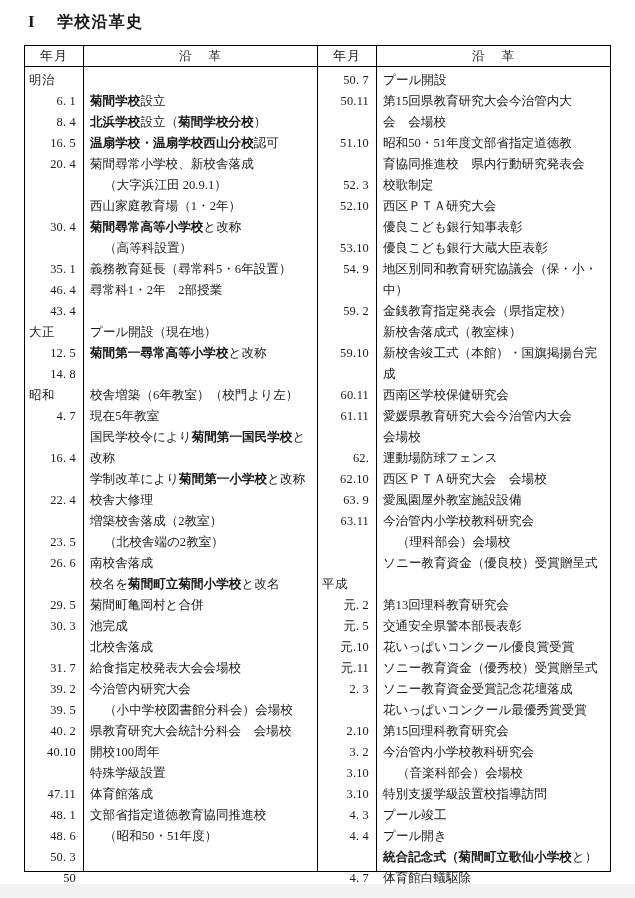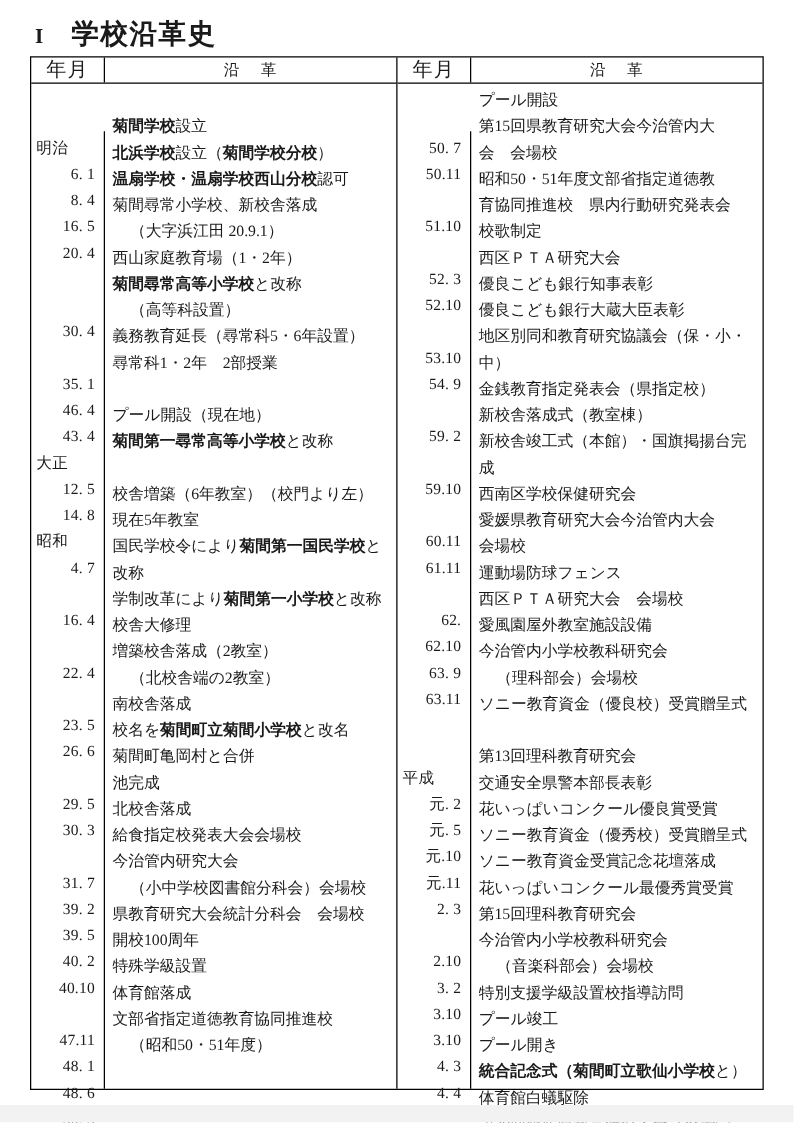--- a/index.html
+++ b/index.html
@@ -33,21 +33,21 @@
     align-items: baseline;
     gap: 22px;
     white-space: nowrap;
   }
   .title-numeral {
     font-size: 17px;
     font-weight: bold;
     letter-spacing: 0.5px;
   }
   .title-text {
-    font-size: 22px;
+    font-size: 16px;
     font-weight: bold;
     letter-spacing: 1.2px;
   }
 
   
   .table-frame {
     position: absolute;
     left: 24px;
     top: 45px;
     width: 587px;
@@ -73,21 +73,21 @@
     height: 21px;
     border-bottom: 1.2px solid #000;
     box-sizing: border-box;
     flex: none;
   }
   .th-date {
     width: 59px;
     flex: none;
     box-sizing: border-box;
     border-right: 1.2px solid #000;
-    font-size: 16px;
+    font-size: 13px;
     display: flex;
     align-items: center;
     justify-content: center;
     letter-spacing: 1px;
   }
   .th-body {
     flex: 1;
     box-sizing: border-box;
     font-size: 12.5px;
     display: flex;
@@ -103,21 +103,20 @@
     display: flex;
     box-sizing: border-box;
     min-height: 0;
   }
   .col-date {
     width: 59px;
     flex: none;
     box-sizing: border-box;
     border-right: 1.2px solid #000;
     padding-top: 3px;
-    margin-top: 38px;
   }
   .col-body {
     flex: 1;
     box-sizing: border-box;
     padding-top: 3px;
     padding-left: 6px;
   }
 
   .line {
     height: 21px;

